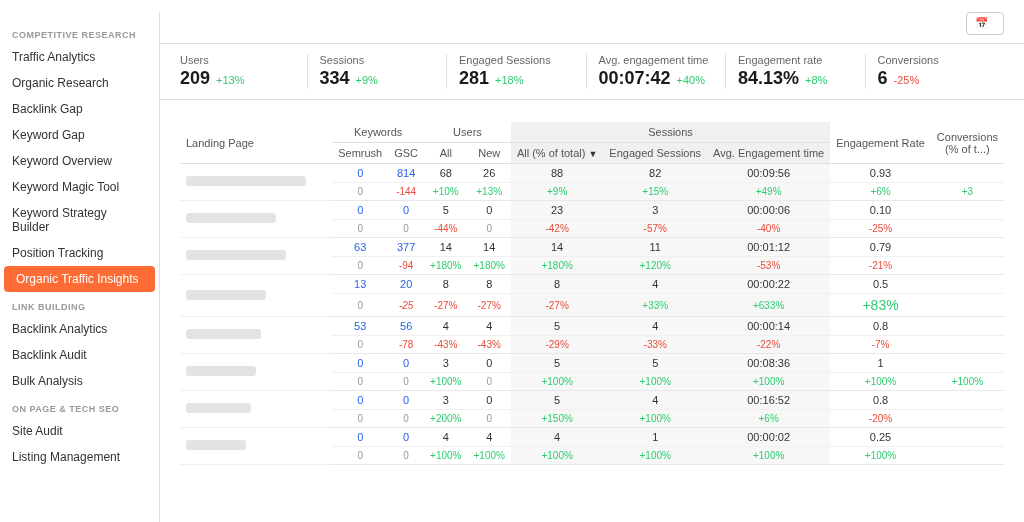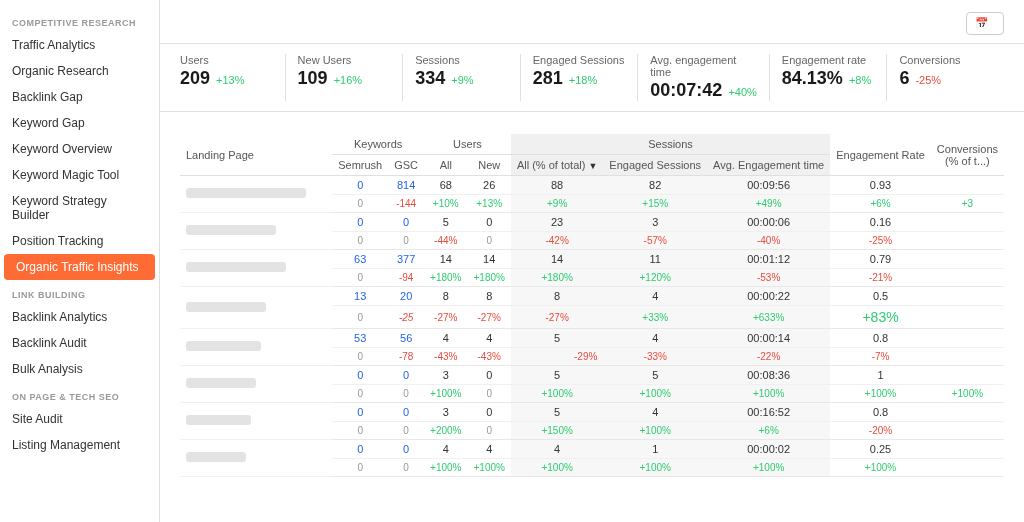--- a/index.html
+++ b/index.html
@@ -6,20 +6,21 @@
     body { font-family: Arial, sans-serif; font-size: 12px; color: #333; display: flex; height: 522px; overflow: hidden; background: #fff; }
 
     
     .sidebar {
       width: 160px;
       min-width: 160px;
       background: #fff;
       border-right: 1px solid #e0e0e0;
       overflow-y: auto;
       padding: 8px 0;
+      margin-top: 12px;
     }
     .sidebar-section-label {
       font-size: 9px;
       color: #999;
       font-weight: bold;
       letter-spacing: 0.5px;
       padding: 10px 12px 4px;
       text-transform: uppercase;
     }
     .sidebar-item {
@@ -202,27 +203,20 @@
       <span></span>
     </div>
   </div>
 
   <div class="metrics-bar" id="metrics-bar">
       <div class="metric-item">
         <div class="metric-label">Users</div>
         <div class="metric-value-row">
           <span class="metric-value">209</span>
           <span class="metric-change positive">+13%</span>
-        </div>
-      </div>
-      <div class="metric-item">
-        <div class="metric-label">New Users</div>
-        <div class="metric-value-row">
-          <span class="metric-value">109</span>
-          <span class="metric-change positive">+16%</span>
         </div>
       </div>
       <div class="metric-item">
         <div class="metric-label">Sessions</div>
         <div class="metric-value-row">
           <span class="metric-value">334</span>
           <span class="metric-change positive">+9%</span>
         </div>
       </div>
       <div class="metric-item">
@@ -303,21 +297,21 @@
           </tr>
           <tr class="row-pair">
             <td class="landing-page-cell left" rowspan="2"><span class="blurred-bar" style="width: 90px;"></span></td>
             <td class="link-blue">0</td>
             <td class="link-blue">0</td>
             <td>5</td>
             <td>0</td>
             <td class="col-sessions-bg">23</td>
             <td class="col-sessions-bg">3</td>
             <td class="col-sessions-bg">00:00:06</td>
-            <td>0.16</td>
+            <td>0.10</td>
             <td></td>
           </tr>
           <tr class="row-pair-second">
             <td style="font-size: 10px; color: rgb(153, 153, 153);">0</td>
             <td style="font-size: 10px; color: rgb(153, 153, 153);">0</td>
             <td style="font-size: 10px; color: rgb(231, 76, 60);">-44%</td>
             <td style="font-size: 10px; color: rgb(153, 153, 153);">0</td>
             <td class="col-sessions-bg" style="font-size: 10px; color: rgb(231, 76, 60);">-42%</td>
             <td class="col-sessions-bg" style="font-size: 10px; color: rgb(231, 76, 60);">-57%</td>
             <td class="col-sessions-bg" style="font-size: 10px; color: rgb(231, 76, 60);">-40%</td>
@@ -380,21 +374,21 @@
             <td class="col-sessions-bg">4</td>
             <td class="col-sessions-bg">00:00:14</td>
             <td>0.8</td>
             <td></td>
           </tr>
           <tr class="row-pair-second">
             <td style="font-size: 10px; color: rgb(153, 153, 153);">0</td>
             <td style="font-size: 10px; color: rgb(231, 76, 60);">-78</td>
             <td style="font-size: 10px; color: rgb(231, 76, 60);">-43%</td>
             <td style="font-size: 10px; color: rgb(231, 76, 60);">-43%</td>
-            <td class="col-sessions-bg" style="font-size: 10px; color: rgb(231, 76, 60); text-align: right;">-29%</td>
+            <td class="col-sessions-bg" style="font-size: 10px; color: rgb(231, 76, 60);">-29%</td>
             <td class="col-sessions-bg" style="font-size: 10px; color: rgb(231, 76, 60);">-33%</td>
             <td class="col-sessions-bg" style="font-size: 10px; color: rgb(231, 76, 60);">-22%</td>
             <td style="font-size: 10px; color: rgb(231, 76, 60);">-7%</td>
             <td style="font-size: 10px; color: rgb(153, 153, 153);"></td>
           </tr>
           <tr class="row-pair">
             <td class="landing-page-cell left" rowspan="2"><span class="blurred-bar" style="width: 70px;"></span></td>
             <td class="link-blue">0</td>
             <td class="link-blue">0</td>
             <td>3</td>

